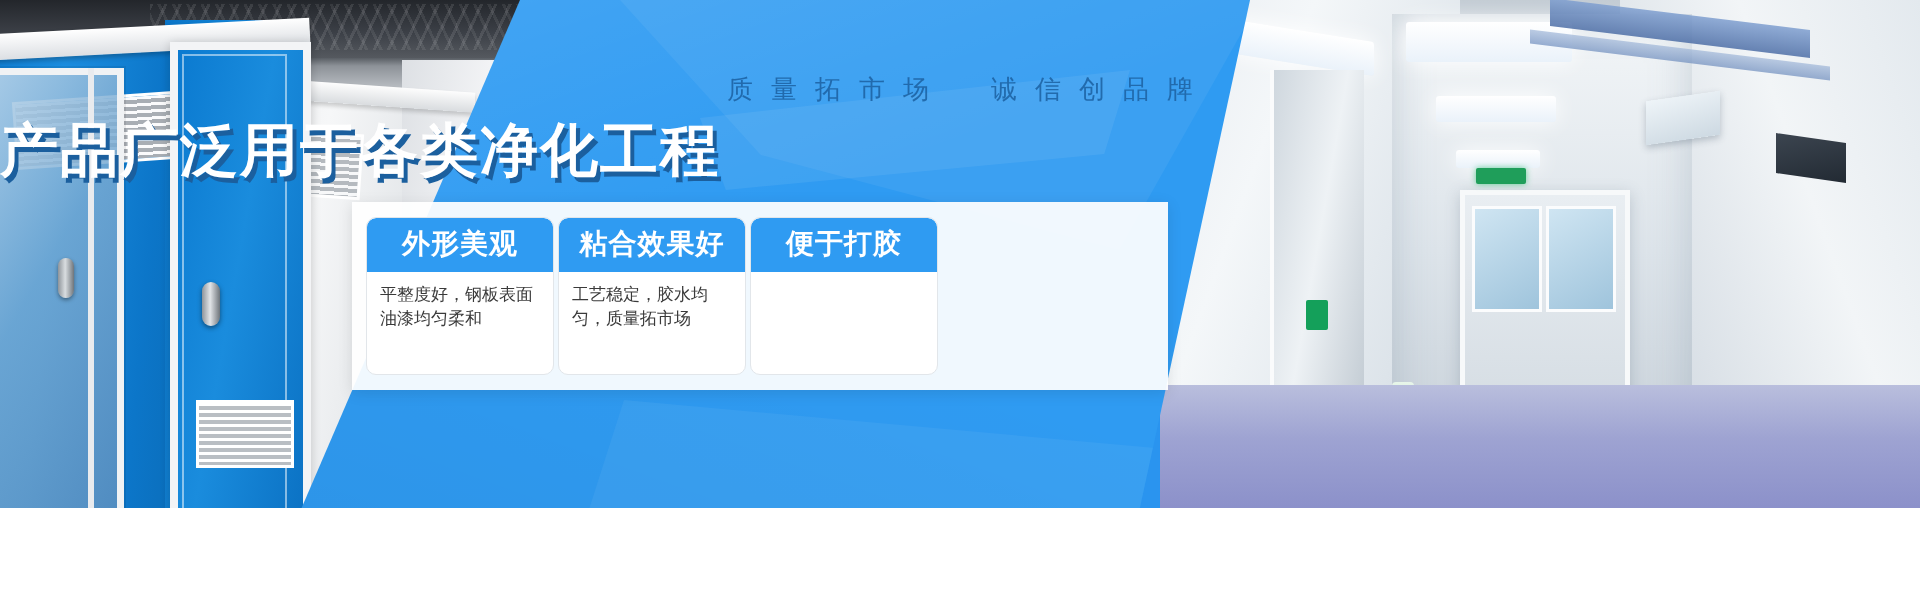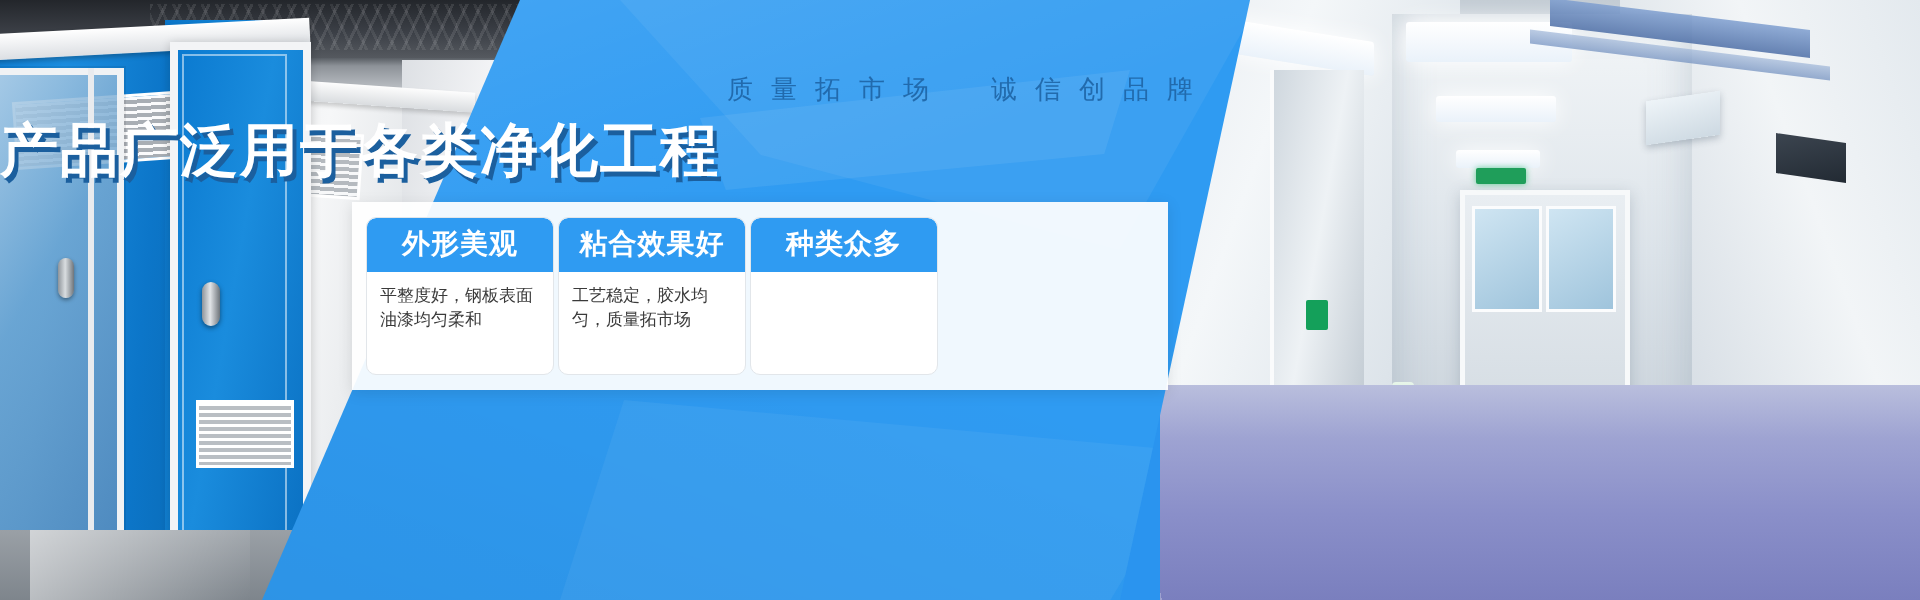--- a/index.html
+++ b/index.html
@@ -1,20 +1,20 @@
 <!DOCTYPE html>
 <html><head>
 <meta charset="utf-8">
 <style>
   html,body{margin:0;padding:0;background:#fff;}
   body{font-family:"Liberation Sans","DejaVu Sans",sans-serif;}
 
   .banner{
     position:relative;
-    width:1920px;height:600px;
+    width:1920px;height:508px;
     overflow:hidden;
     background:#2a94ef;
   }
 
   
   .photo-left{
     position:absolute;left:0;top:0;width:540px;height:600px;
     overflow:hidden;
     background:linear-gradient(180deg,#5b6067 0%,#3f444b 9%,#8d9298 11%,#c9cdd2 16%,#dfe2e6 30%,#d4d8dd 70%,#b9bec4 100%);
   }
@@ -297,21 +297,21 @@
     text-align:center;
     padding:7px 0 9px 0;
     letter-spacing:1px;
     font-family:"DejaVu Sans","Liberation Sans",sans-serif;
   }
   .card-body{
     padding:12px 13px 10px 13px;
     font-size:17px;
     line-height:1.42;
     color:#3a3a3a;
-    font-family:Liberation Sans, sans-serif;
+    font-family:Liberation Mono, monospace;
     flex:1;
   }
 </style>
 </head>
 <body>
 
 <div class="banner">
 
   <div class="photo-left">
     <div class="pl-ceiling"></div>
@@ -374,19 +374,19 @@
       <div class="card-head">外形美观</div>
       <div class="card-body">平整度好，钢板表面油漆均匀柔和</div>
     </div>
 
     <div class="card">
       <div class="card-head">粘合效果好</div>
       <div class="card-body">工艺稳定，胶水均匀，质量拓市场</div>
     </div>
 
     <div class="card">
-      <div class="card-head">种类众多</div>
+      <div class="card-head">便于打胶</div>
     </div>
 
 
   </div>
 
 </div>
 
 </body></html>

